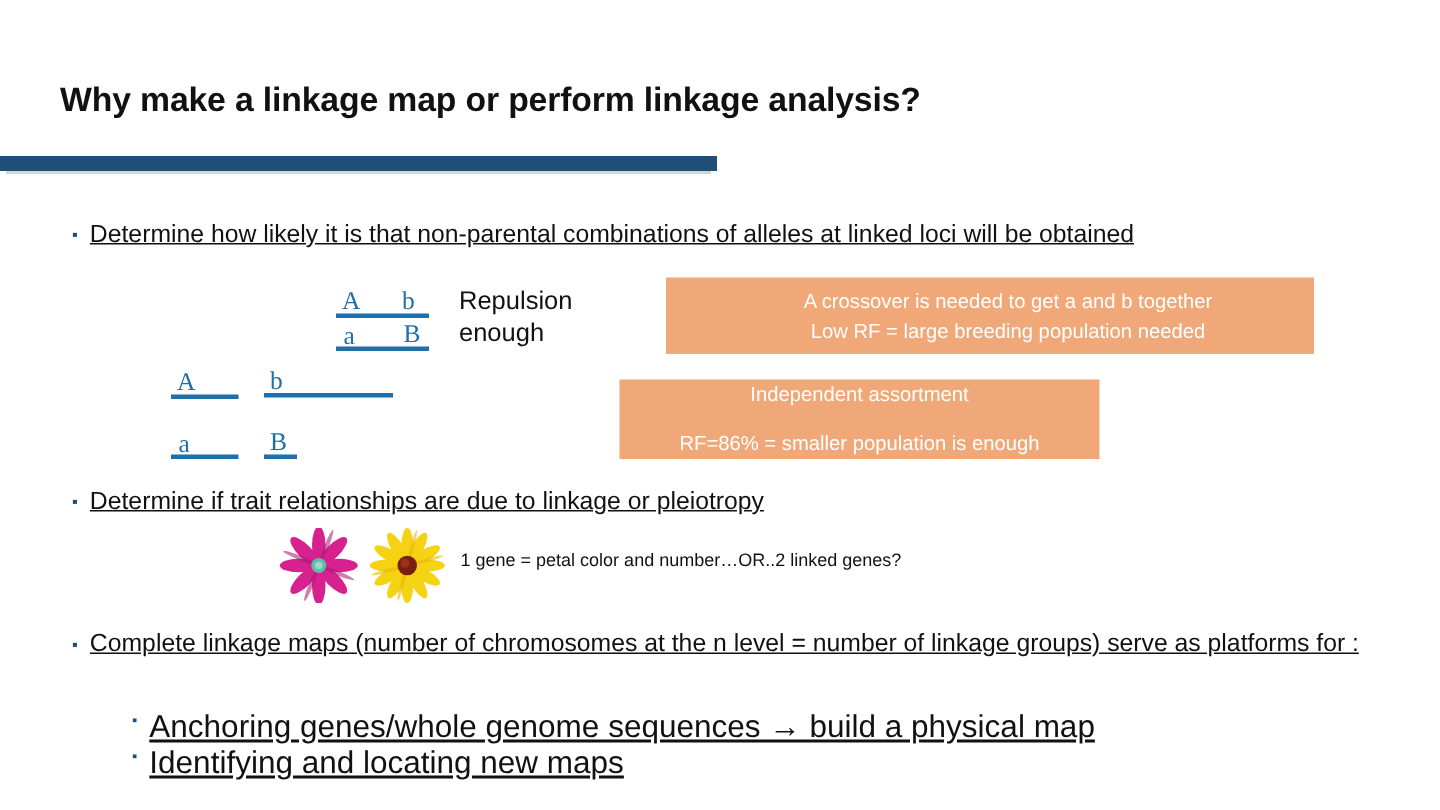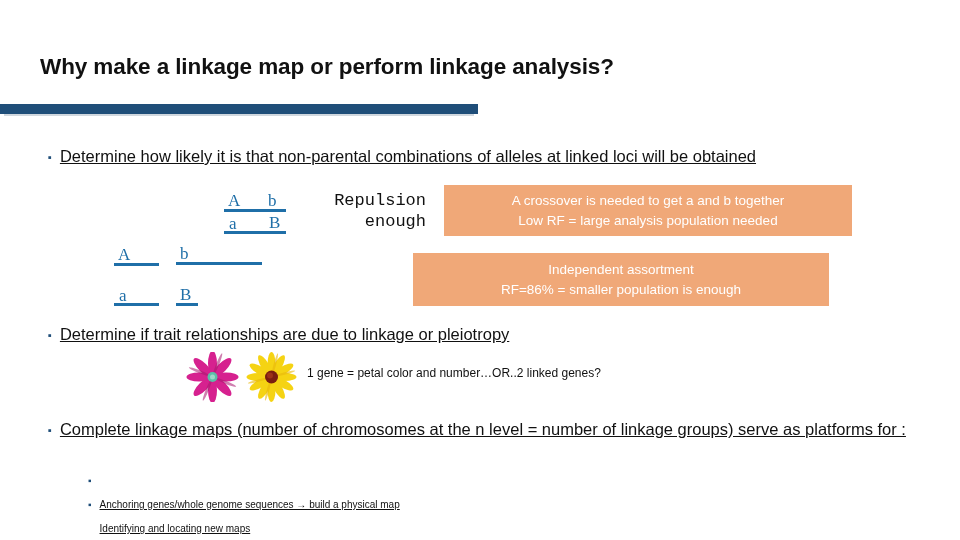--- a/index.html
+++ b/index.html
@@ -69,22 +69,21 @@
   }
   .bullet-mark.lvl1 { margin-top: 7px; }
   .bullet-mark.lvl2 { margin-top: 6px; font-size: 10px; }
   .bullet-text {
     font-size: 16.5px;
     line-height: 1.42;
     color: #111111;
     text-decoration: underline;
   }
   .bullet-text.small {
-    font-size: 10px;
-    margin-top: 28px;
+    font-size: 21px;
   }
 
   #bullet-1 { left: 48px; top: 145px; width: 870px; }
   #bullet-2 { left: 48px; top: 323px; width: 700px; }
   #bullet-3 { left: 48px; top: 418px; width: 880px; }
   #bullet-3a { left: 88px; top: 470px; width: 700px; }
   #bullet-3b { left: 88px; top: 494px; width: 700px; }
 
   
   .allele {
@@ -98,39 +97,38 @@
     position: absolute;
     background: #1F6FA8;
     height: 2.5px;
   }
 
   .plain-label {
     position: absolute;
     color: #111111;
     font-size: 17px;
     line-height: 1.25;
-    text-align: right;
-    font-family: Liberation Mono, monospace;
+    text-align: left;
   }
 
   
   .callout {
     position: absolute;
     background: #F0A878;
     color: #ffffff;
     font-size: 13.5px;
     line-height: 1.45;
     text-align: center;
     display: flex;
     flex-direction: column;
     align-items: center;
     justify-content: center;
   }
-  #callout-1 { left: 444px; top: 185px; width: 408px; height: 51px; }
-  #callout-2 { left: 413px; top: 253px; width: 416px; height: 53px; }
+  #callout-1 { left: 444px; top: 185px; width: 408px; height: 51px; padding-left: 24px; }
+  #callout-2 { left: 413px; top: 253px; width: 320px; height: 53px; justify-content: space-between; }
 
   
   .flower-box {
     position: absolute;
     background: #ffffff;
     overflow: hidden;
   }
   #flower-pink-box  { left: 184px; top: 352px; width: 57px; height: 50px; }
   #flower-yellow-box{ left: 243px; top: 352px; width: 57px; height: 50px; }
 
@@ -181,21 +179,21 @@
 
   <div class="allele" style="left:119px; top:287px;">a</div>
   <div class="chrom-line" style="left:114px; top:303px; width:45px;"></div>
 
   <div class="allele" style="left:180px; top:286px;">B</div>
   <div class="chrom-line" style="left:176px; top:303px; width:22px;"></div>
 
 
   <div class="callout" id="callout-1">
     <div>A crossover is needed to get a and b together</div>
-    <div>Low RF = large analysis population needed</div>
+    <div>Low RF = large breeding population needed</div>
   </div>
 
   <div class="callout" id="callout-2">
     <div>Independent assortment</div>
     <div>RF=86% = smaller population is enough</div>
   </div>
 
   <div class="bullet-row" id="bullet-2">
     <span class="bullet-mark lvl1">▪</span>
     <span class="bullet-text">Determine if trait relationships are due to linkage or pleiotropy</span>

